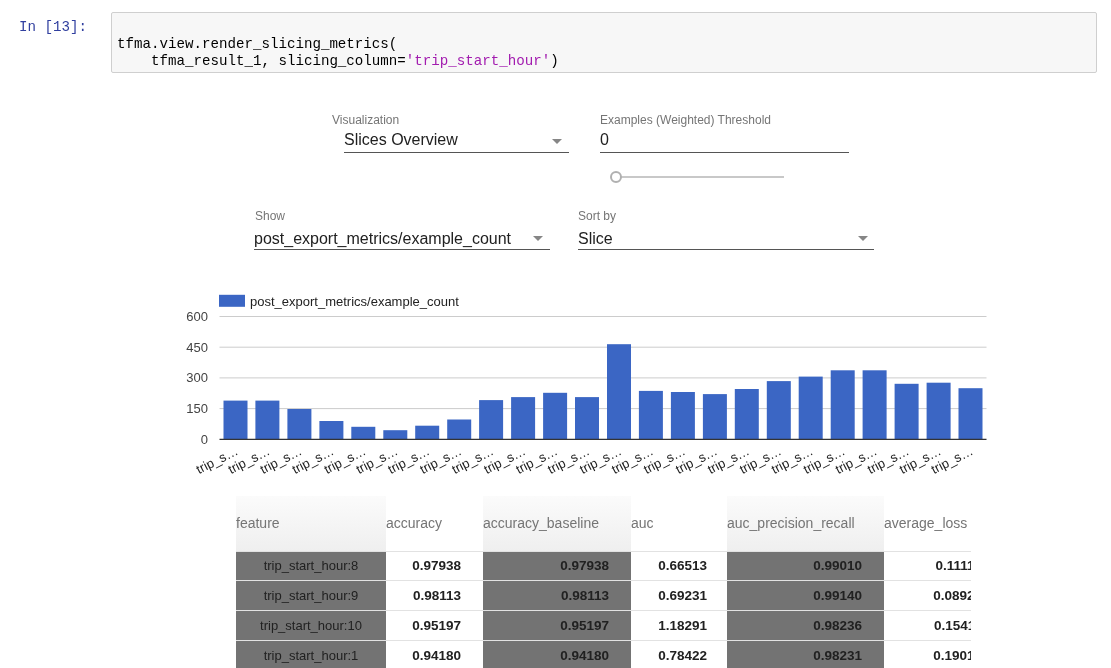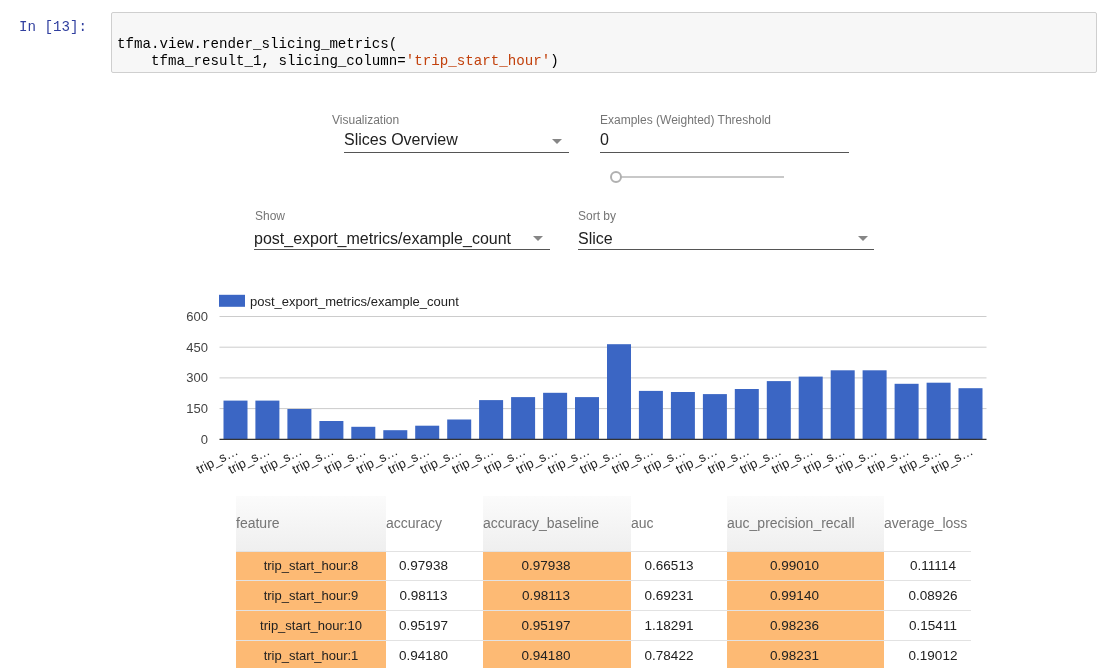--- a/index.html
+++ b/index.html
@@ -7,38 +7,38 @@
   font-family:"Liberation Sans", sans-serif; }
 .abs { position:absolute; }
 
 #cellbox { left:111px; top:12px; width:986px; height:61px; background:#f7f7f7;
   border:1px solid #cfcfcf; border-radius:2px; }
 #prompt { left:0px; top:18.5px; width:106px; text-align:center;
   font-family:"Liberation Mono", monospace; font-size:14.17px; color:#303f9f; }
 #code { left:117px; top:18.5px; font-family:"Liberation Mono", monospace;
   font-size:14.17px; line-height:17px; color:#000; white-space:pre; }
 .com { color:#408080; font-style:italic; }
-.str { color:#c2410c; }
+.str { color:#a21caf; }
 
 .lbl { font-size:12px; color:#757575; }
 .val { font-size:16px; color:#212121; }
 .uline { height:1px; background:#555555; }
 .arrow { width:0; height:0; border-left:5px solid transparent;
   border-right:5px solid transparent; border-top:5.5px solid #868686; }
 
 #tablewrap { left:236px; top:496px; width:735px; height:172px; overflow:hidden; }
 table { border-collapse:collapse; table-layout:fixed; width:768px; }
 td,th { font-weight:normal; overflow:hidden; white-space:nowrap; }
 th { height:55px; color:#757575; font-size:14px; text-align:left;
   border-bottom:1px solid #e2e2e2; }
 td { height:29.8px; color:#212121; font-size:13.5px;
   border-bottom:1px solid #e2e2e2; }
-td.g { background:#fdba74; }
+td.g { background:#737373; }
 th.g { background:linear-gradient(180deg,#fbfbfb 0%,#efefef 100%); }
-td.num { text-align:center; padding-right:22px; }
+td.num { text-align:right; padding-right:22px;font-weight:bold; }
 td.auc { padding-right:20px; }
 td.feat { text-align:center; font-size:13px; }
 </style>
 </head>
 <body>
 <div class="abs" id="cellbox"></div>
 <div class="abs" id="prompt">In [13]:</div>
 <div class="abs" id="code">
 tfma.view.render_slicing_metrics(
     tfma_result_1, slicing_column=<span class="str">'trip_start_hour'</span>)</div>

